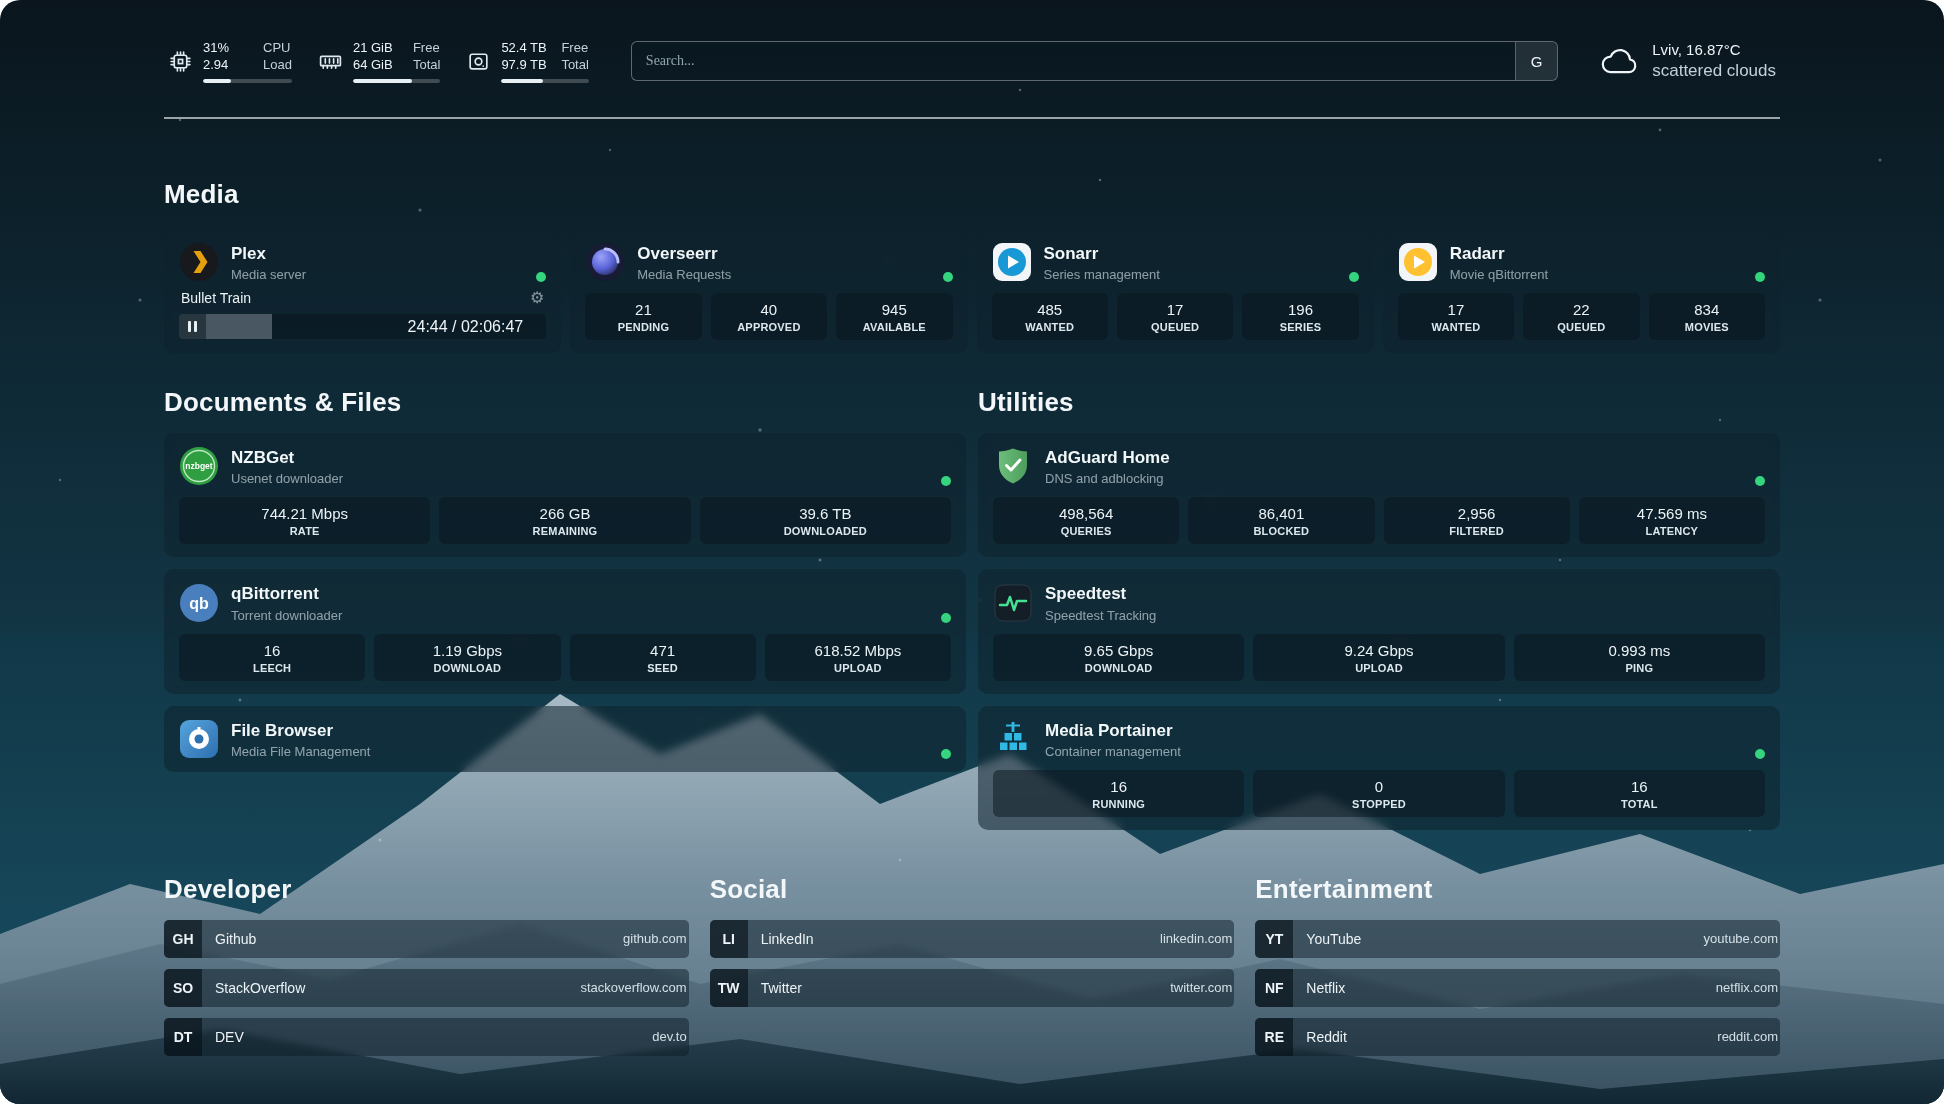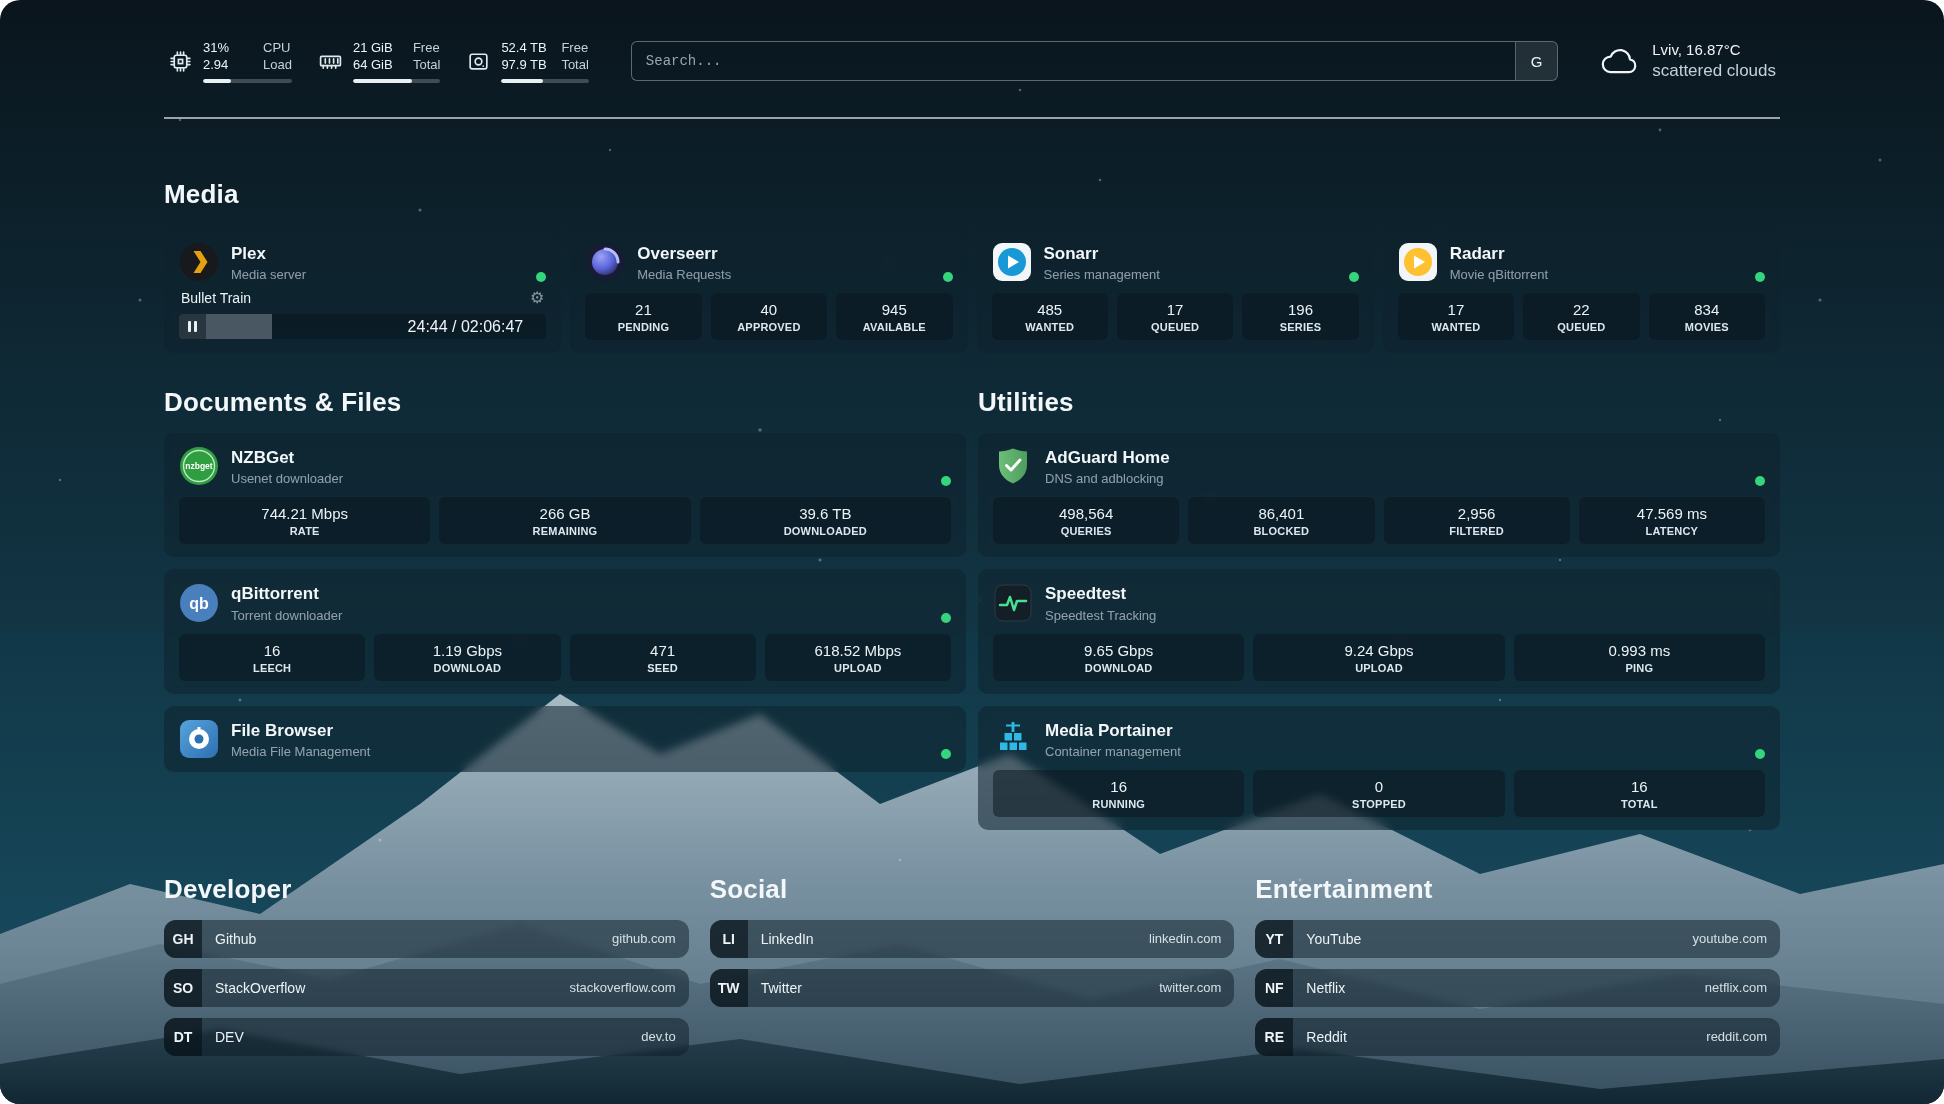--- a/index.html
+++ b/index.html
@@ -18,21 +18,21 @@
   .m-icon{width:25px;height:25px;flex:0 0 25px}
   .m-icon svg{width:25px;height:25px;display:block;stroke:#dfe9ee;fill:none;stroke-width:1.6;stroke-linecap:round}
   .m-body{display:flex;flex-direction:column;gap:5px}
   .m-grid{display:flex;gap:14px;font-size:13px;line-height:1.3}
   .m-col{display:flex;flex-direction:column}
   .m-col.vals{color:#eef4f7;min-width:46px}
   .m-col.labs{color:#c3d2da}
   .m-bar{height:4px;border-radius:2px;background:rgba(255,255,255,.22);overflow:hidden}
   .m-fill{height:100%;background:#e9f0f4;border-radius:2px}
   .search{flex:1;display:flex;align-items:stretch;height:40px;border:1px solid rgba(255,255,255,.35);border-radius:6px;background:rgba(10,25,33,.35);overflow:hidden;margin:0 16px}
-  .search input{flex:1;background:transparent;border:0;outline:0;color:#e9f0f4;font-size:14px;padding:0 14px;font-family:Liberation Mono, monospace}
+  .search input{flex:1;background:transparent;border:0;outline:0;color:#e9f0f4;font-size:14px;padding:0 14px;font-family:Liberation Serif, serif}
   .search input::placeholder{color:#93a6b1}
   .search-engine{width:42px;display:flex;align-items:center;justify-content:center;background:rgba(255,255,255,.10);border:0;border-left:1px solid rgba(255,255,255,.25);color:#eef4f7;font-size:15px;cursor:pointer;font-family:inherit}
   .weather{display:flex;align-items:center;gap:12px}
   .w-icon svg{width:40px;height:32px;display:block;stroke:#eef4f7;fill:none;stroke-width:2;stroke-linejoin:round}
   .weather-text{display:flex;flex-direction:column;gap:3px}
   .weather-loc{font-size:15px;color:#eef4f7}
   .weather-cond{font-size:17px;color:#c3d2da}
 
   
   .section-title{font-size:26px;font-weight:700;color:#f3f7f9;letter-spacing:.2px;line-height:30px}
@@ -61,24 +61,24 @@
   .bar-track{flex:1;position:relative}
   .bar-fill{position:absolute;left:0;top:0;bottom:0;background:rgba(214,230,238,.30)}
   .np-time{position:absolute;right:23px;top:50%;transform:translateY(-50%);font-size:16px;color:#eef4f7;white-space:nowrap}
 
   .columns{display:grid;grid-template-columns:1fr 1fr;gap:12px;margin-top:34px}
   .col-cards{display:flex;flex-direction:column;gap:12px;margin-top:16px}
 
   
   .bookmarks{display:grid;grid-template-columns:1fr 1fr 1fr;gap:21px;margin-top:44px;padding-bottom:40px}
   .bm-list{display:flex;flex-direction:column;gap:11px;margin-top:16px}
-  .bm-row{display:flex;align-items:center;background:rgba(12,28,37,.5);border-radius:12px;height:38px;overflow:hidden;cursor:pointer;backdrop-filter:blur(3px)}
+  .bm-row{display:flex;align-items:center;background:rgba(12,28,37,.5);border-radius:5px;height:38px;overflow:hidden;cursor:pointer;backdrop-filter:blur(3px)}
   .bm-abbr{width:38px;height:38px;background:rgba(6,16,22,.62);display:flex;align-items:center;justify-content:center;font-size:14px;font-weight:700;color:#eef4f7;flex:0 0 38px}
   .bm-name{font-size:14px;color:#edf3f6;margin-left:13px;white-space:nowrap}
-  .bm-url{margin-left:auto;font-size:13px;color:rgba(226,237,243,.92);padding-right:13px;white-space:nowrap}
+  .bm-url{margin-left:auto;font-size:13px;color:rgba(226,237,243,.92);padding-right:2px;white-space:nowrap}
 </style>
 </head>
 <body>
 
 <div class="screen">
 
   <svg class="bg-mountains" viewBox="0 0 1944 470" preserveAspectRatio="none">
     <defs>
       <linearGradient id="snow1" x1="0" y1="0" x2="0" y2="1">
         <stop offset="0" stop-color="#e3ebf2"></stop>

